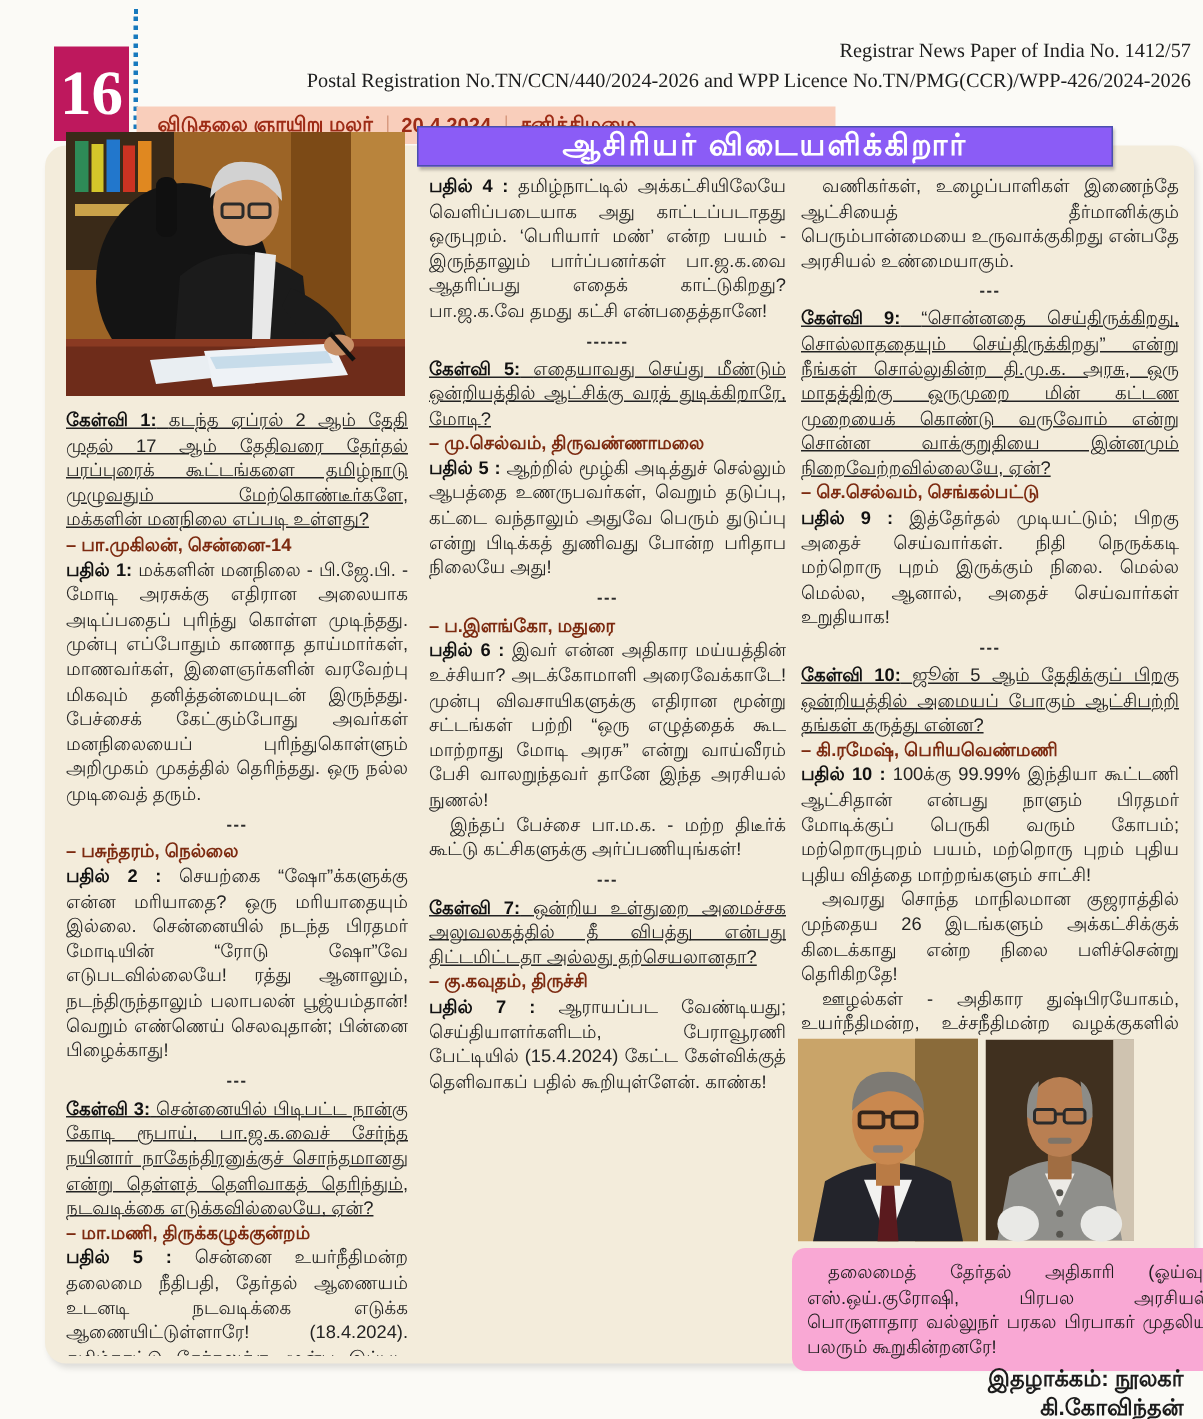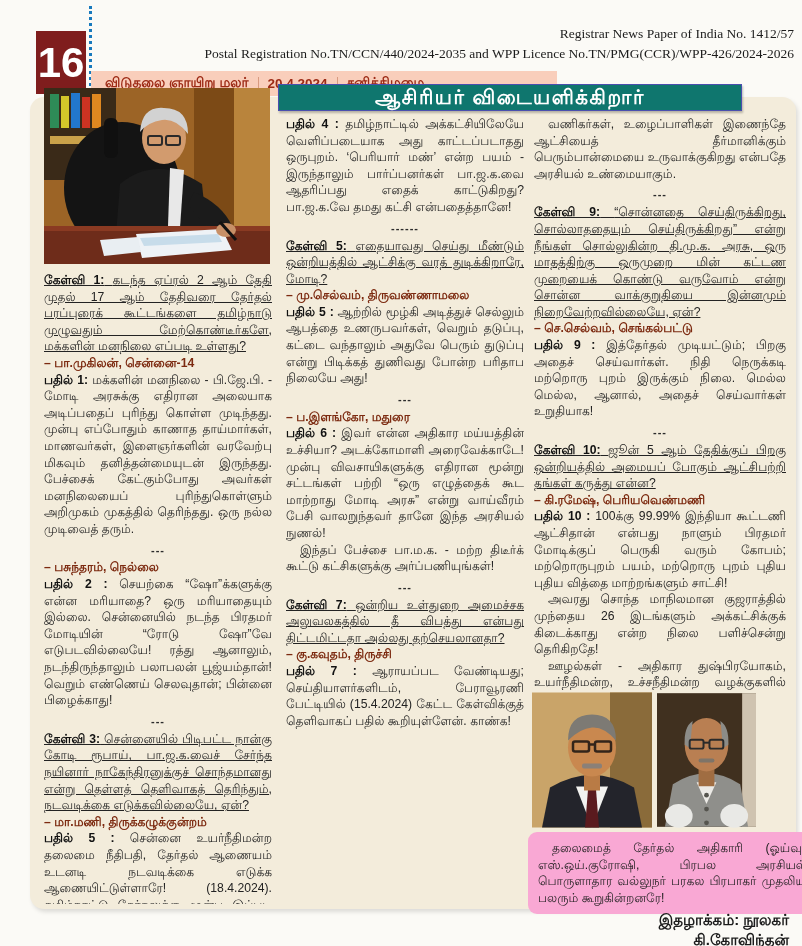--- a/index.html
+++ b/index.html
@@ -1,32 +1,32 @@
 <!DOCTYPE html>
 <html><head>
 <meta charset="utf-8">
 <style>
   html,body{margin:0;padding:0;}
   body{width:802px;height:946px;background:#f6f4ef;font-family:"Liberation Sans",sans-serif;position:relative;overflow:hidden;}
   .page{position:absolute;inset:0;background:#fbfaf6;}
 
   
-  .pagenum{position:absolute;left:36px;top:31px;width:50px;height:63px;background:#7f1d1d;color:#fff;
-    font-size:42px;font-weight:bold;display:flex;align-items:center;justify-content:center;font-family:Liberation Sans, sans-serif;}
+  .pagenum{position:absolute;left:36px;top:31px;width:50px;height:63px;background:#be185d;color:#fff;
+    font-size:42px;font-weight:bold;display:flex;align-items:center;justify-content:center;font-family:Liberation Serif, serif;}
   .dotline{position:absolute;left:89px;top:6px;height:92px;border-left:3px dotted #1779bd;}
   .reg{position:absolute;top:24px;left:100px;right:8px;text-align:right;font-family:"Liberation Serif",serif;
     font-size:13.5px;color:#1c1c1c;line-height:1.45;}
   .banner{position:absolute;left:91px;top:71px;width:466px;height:25px;background:#f9cebb;color:#9d2b16;
     font-weight:bold;font-size:13.5px;display:flex;align-items:center;padding-left:14px;box-sizing:border-box;}
   .banner .sep{display:inline-block;width:1px;height:13px;background:#d89a80;margin:0 9px;}
 
   
   .content{position:absolute;left:30px;top:97px;width:766px;height:812px;background:#f3ecdb;border-radius:14px;
     box-shadow:2px 3px 4px rgba(0,0,0,0.12);}
-  .headline{position:absolute;left:278px;top:84px;width:464px;height:27px;background:#0f766e;color:#ffffff;
+  .headline{position:absolute;left:278px;top:84px;width:464px;height:27px;background:#8b5cf6;color:#ffffff;
     text-align:center;line-height:27px;font-size:20px;font-weight:bold;letter-spacing:1.5px;
     box-shadow:inset 0 0 0 1px #4a4fae, 1px 2px 2px rgba(0,0,0,0.25);}
 
   .photo-editor{position:absolute;left:44px;top:88px;width:226px;height:176px;}
 
   .col{position:absolute;overflow:hidden;font-size:12.2px;line-height:1.36;color:#232323;}
   .col-left{left:44px;top:272px;width:228px;height:632px;}
   .col-mid{left:286px;top:116px;width:238px;height:766px;}
   .col-right{left:534px;top:116px;width:252px;height:574px;}
 
@@ -47,21 +47,21 @@
 </style>
 </head>
 <body>
 
 <div class="page">
 
   <div class="pagenum">16</div>
   <div class="dotline"></div>
   <div class="reg">
     <div>Registrar News Paper of India No. 1412/57</div>
-    <div>Postal Registration No.TN/CCN/440/2024-2035 and WPP Licence No.TN/PMG(CCR)/WPP-426/2024-2026</div>
+    <div>Postal Registration No.TN/CCN/440/2024-2026 and WPP Licence No.TN/PMG(CCR)/WPP-426/2024-2026</div>
   </div>
   <div class="banner">
     <span>விடுதலை ஞாயிறு மலர்</span>
     <span class="sep"></span>
     <span>20.4.2024</span>
     <span class="sep"></span>
     <span>சனிக்கிழமை</span>
   </div>
 
   <div class="content"></div>

